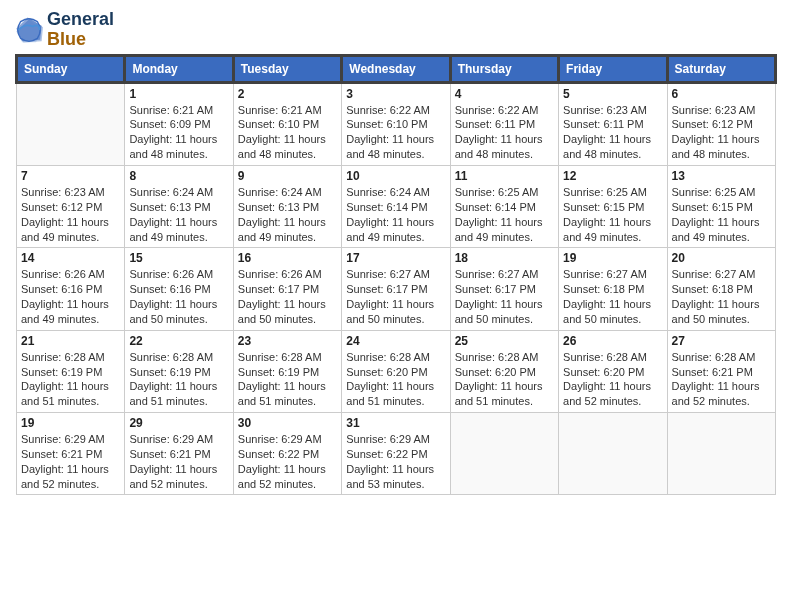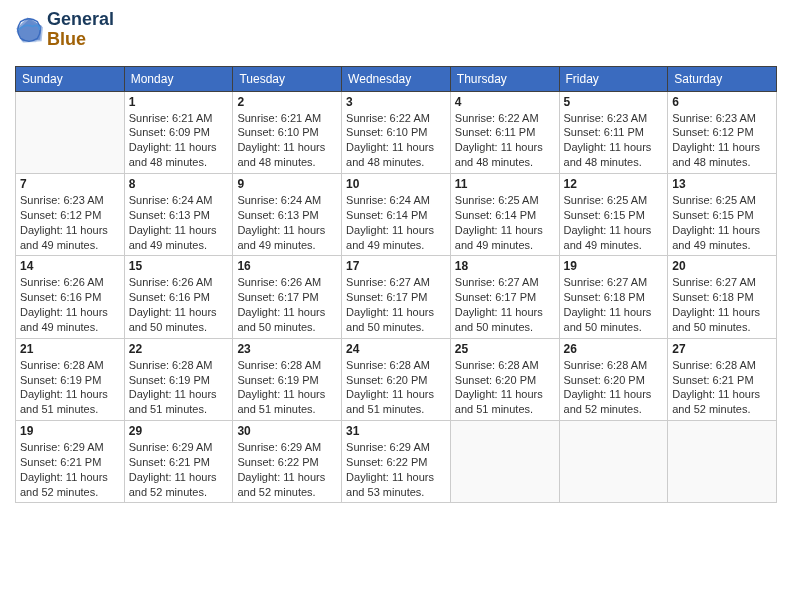--- a/index.html
+++ b/index.html
@@ -13,21 +13,21 @@
     .page {
       width: 792px;
       min-height: 612px;
       background: #fff;
       padding: 10px 15px 15px 15px;
     }
     .header {
       display: flex;
       justify-content: space-between;
       align-items: flex-end;
-      margin-bottom: 16px;
+      margin-bottom: 4px;
     }
     .logo {
       display: flex;
       align-items: center;
       gap: 4px;
     }
     .logo-text {
       font-size: 18px;
       font-weight: bold;
       color: #1a3a5c;
@@ -53,24 +53,24 @@
     }
     .calendar {
       width: 100%;
       border-collapse: collapse;
       border: 1px solid #ccc;
     }
     .calendar th {
       background: #3a6bbf;
       color: #fff;
       font-size: 12px;
-      font-weight: normal;
+      font-weight: bold;
       padding: 5px 6px;
       text-align: left;
-      border: 1px solid #404040;
+      border: 3px solid #404040;
     }
     .calendar td {
       vertical-align: top;
       border: 1px solid #ccc;
       padding: 3px 4px;
       width: calc(100% / 7);
       min-height: 80px;
       background: #fff;
       font-size: 10px;
       color: #333;

